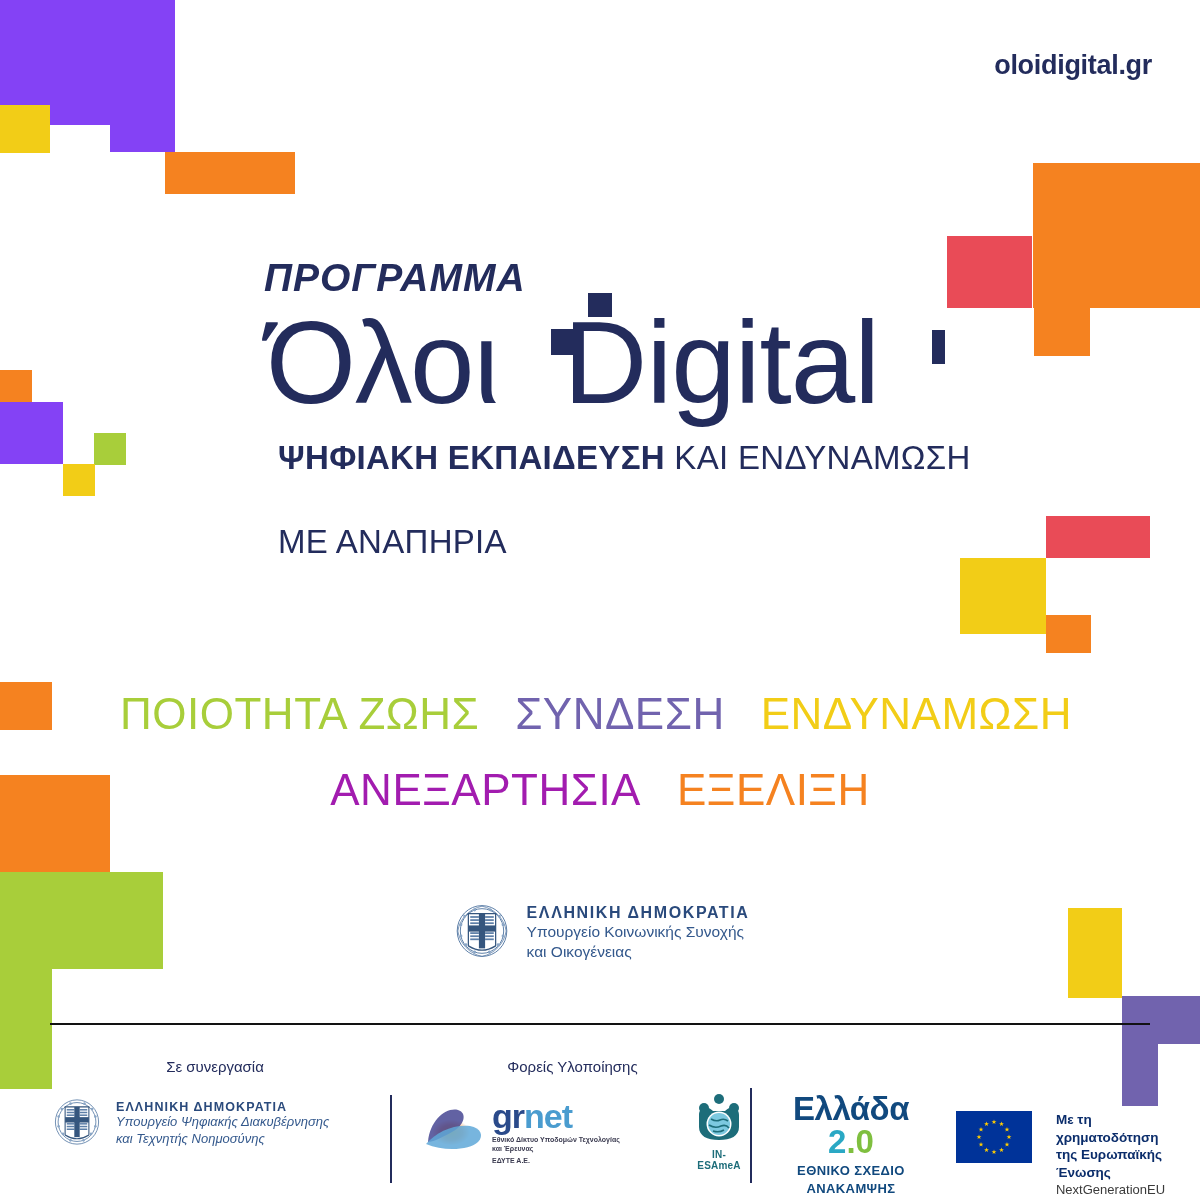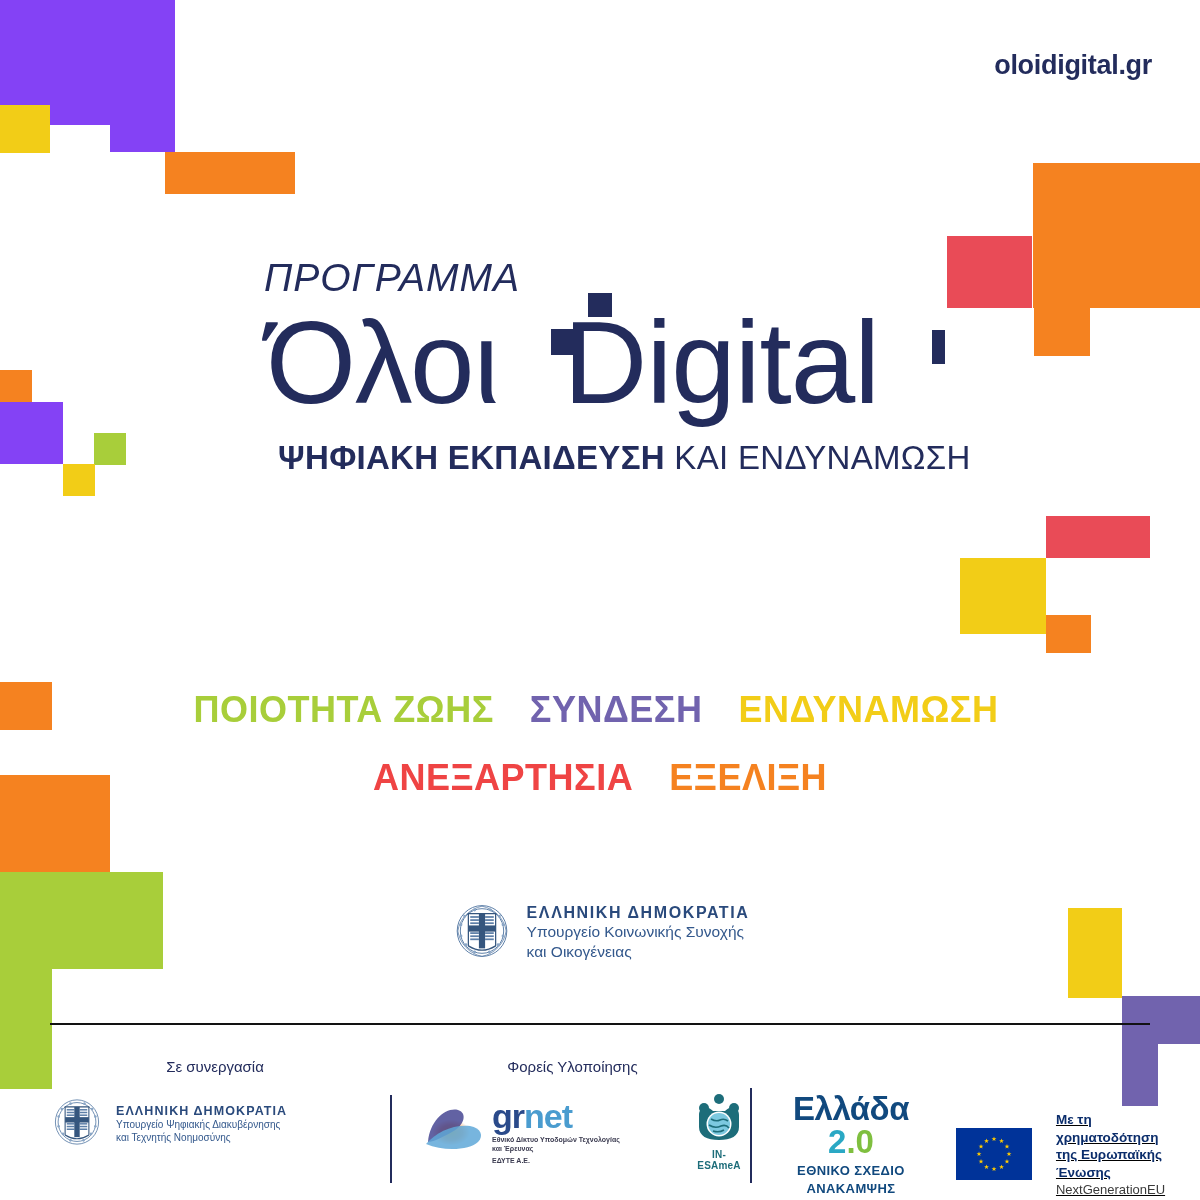--- a/index.html
+++ b/index.html
@@ -17,21 +17,21 @@
   
   .url{
     position:absolute;top:50px;right:48px;
     font-size:27px;font-weight:bold;color:#232c5c;
     letter-spacing:-0.3px;
   }
 
   
   .headline{position:absolute;left:258px;top:258px;width:760px;}
   .kicker{
-    font-size:39px;font-weight:normal;font-style:italic;color:#232c5c;
+    font-size:39px;font-weight:bold;font-style:italic;color:#232c5c;
     letter-spacing:1px;line-height:1;margin:0 0 2px 6px;
   }
   .logotype{
     position:relative;
     font-size:116px;font-weight:500;color:#232c5c;
     line-height:1.0;letter-spacing:-1px;white-space:nowrap;
     margin:8px;
   }
   .logotype .accent-sq{position:absolute;background:#232c5c;}
   .sq-a{width:24px;height:24px;left:322px;top:-12px;}
@@ -44,21 +44,21 @@
   }
   .subtitle b{font-weight:bold;}
 
   
   .keywords{position:absolute;left:0;top:692px;width:1200px;text-align:center;}
   .kw-row{white-space:nowrap;line-height:1.0;}
   .kw-row.r1{margin-left:-8px;}
   .kw-row.r2{margin-top:32px;}
   .kw{
     display:inline-block;
-    font-size:36px;font-weight:bold;letter-spacing:0.5px;
+    font-size:44px;font-weight:normal;letter-spacing:0.5px;
     margin:0 18px;
   }
 
   
   .initiative{position:absolute;left:0;top:882px;width:1200px;text-align:center;}
   .init-label{font-size:18px;color:#232c5c;font-weight:400;}
   .gov-lockup{
     display:inline-flex;align-items:center;gap:14px;margin-top:18px;
     text-align:left;
   }
@@ -69,38 +69,38 @@
   .hrule{position:absolute;left:50px;top:1023px;width:1100px;height:2px;background:#121212;}
 
   
   .footer{position:absolute;left:0;top:1040px;width:1200px;height:160px;}
   .fcol{position:absolute;}
   .fcol-label{font-size:15px;color:#232c5c;font-weight:400;text-align:center;}
   .vdiv{position:absolute;width:2px;background:#232c5c;top:1095px;height:88px;}
 
   .gov2-lockup{display:flex;align-items:center;gap:12px;}
   .gov2-text .l1{font-size:12.5px;font-weight:bold;color:#2a4a7c;letter-spacing:1.1px;}
-  .gov2-text .l2,.gov2-text .l3{font-size:10px;color:#33588c;line-height:1.3;}
+  .gov2-text .l2,.gov2-text .l3{font-size:13px;color:#33588c;line-height:1.3;font-style:italic;}
 
   .grnet-wrap{display:flex;align-items:center;gap:6px;}
   .grnet-word{font-size:34px;font-weight:bold;letter-spacing:-1px;line-height:1;}
   .grnet-word .gr{color:#2a4a8a;}
   .grnet-word .net{color:#4a9ccf;}
   .grnet-sub{font-size:7px;color:#3b3b50;line-height:1.35;font-weight:bold;margin-top:2px;}
 
   .inesa-label{font-size:10px;color:#1d6d7a;font-weight:bold;text-align:center;margin-top:2px;letter-spacing:0.2px;}
 
   .ellada{line-height:1;}
   .ellada .big{font-size:33px;font-weight:bold;color:#11497e;letter-spacing:-0.5px;}
   .ellada .two{font-size:33px;font-weight:bold;color:#2aa8c4;}
   .ellada .dot{font-size:33px;font-weight:bold;color:#7fbf3f;}
   .ellada .zero{font-size:33px;font-weight:bold;color:#7fbf3f;}
   .ellada-sub{font-size:13px;font-weight:bold;color:#11497e;letter-spacing:0.4px;line-height:1.4;text-align:center;margin-top:4px;}
 
-  .eu-wrap{display:flex;align-items:center;gap:24px;text-decoration:underline;}
+  .eu-wrap{display:flex;align-items:flex-start;gap:24px;}
   .eu-flag{width:76px;height:52px;background:#003399;position:relative;flex:none;}
   .eu-text .l1,.eu-text .l2{font-size:13.5px;font-weight:bold;color:#0b2d6b;line-height:1.3;}
   .eu-text .l3{font-size:13px;color:#3a3a3a;font-weight:400;margin-top:1px;}
 </style>
 </head>
 <body>
 
 <div id="poster">
 
   <div id="deco-layer">
@@ -137,26 +137,27 @@
     <div class="kicker">ΠΡΟΓΡΑΜΜΑ</div>
     <div class="logotype">
       <span>Όλοι</span>
       <span style="display:inline-block;width:34px;"></span><span>Digital</span>
       <span class="accent-sq sq-a"></span>
       <span class="accent-sq sq-b"></span>
     </div>
     <div class="subtitle">
       <b>ΨΗΦΙΑΚΗ ΕΚΠΑΙΔΕΥΣΗ</b><span> ΚΑΙ ΕΝΔΥΝΑΜΩΣΗ</span><br>
       <br>
+      <span>ΜΕ ΑΝΑΠΗΡΙΑ</span>
     </div>
   </div>
 
   <div class="keywords">
     <div class="kw-row r1" id="kw-row-1"><span class="kw" style="color: rgb(168, 206, 58);">ΠΟΙΟΤΗΤΑ ΖΩΗΣ</span><span class="kw" style="color: rgb(113, 99, 174);">ΣΥΝΔΕΣΗ</span><span class="kw" style="color: rgb(242, 205, 23);">ΕΝΔΥΝΑΜΩΣΗ</span></div>
-    <div class="kw-row r2" id="kw-row-2"><span class="kw" style="color: #ef4444;">ΑΝΕΞΑΡΤΗΣΙΑ</span><span class="kw" style="color: rgb(245, 130, 32);">ΕΞΕΛΙΞΗ</span></div>
+    <div class="kw-row r2" id="kw-row-2"><span class="kw" style="color: #a21caf;">ΑΝΕΞΑΡΤΗΣΙΑ</span><span class="kw" style="color: rgb(245, 130, 32);">ΕΞΕΛΙΞΗ</span></div>
   </div>
 
   <div class="initiative">
     <div class="gov-lockup">
       <span>
         <svg width="62" height="62" viewBox="0 0 100 100" aria-hidden="true">
           <g fill="none" stroke="#5d7fa8" stroke-width="1.6">
             <ellipse cx="50" cy="50" rx="40" ry="41"></ellipse>
             <ellipse cx="50" cy="50" rx="35" ry="36"></ellipse>
           </g>

